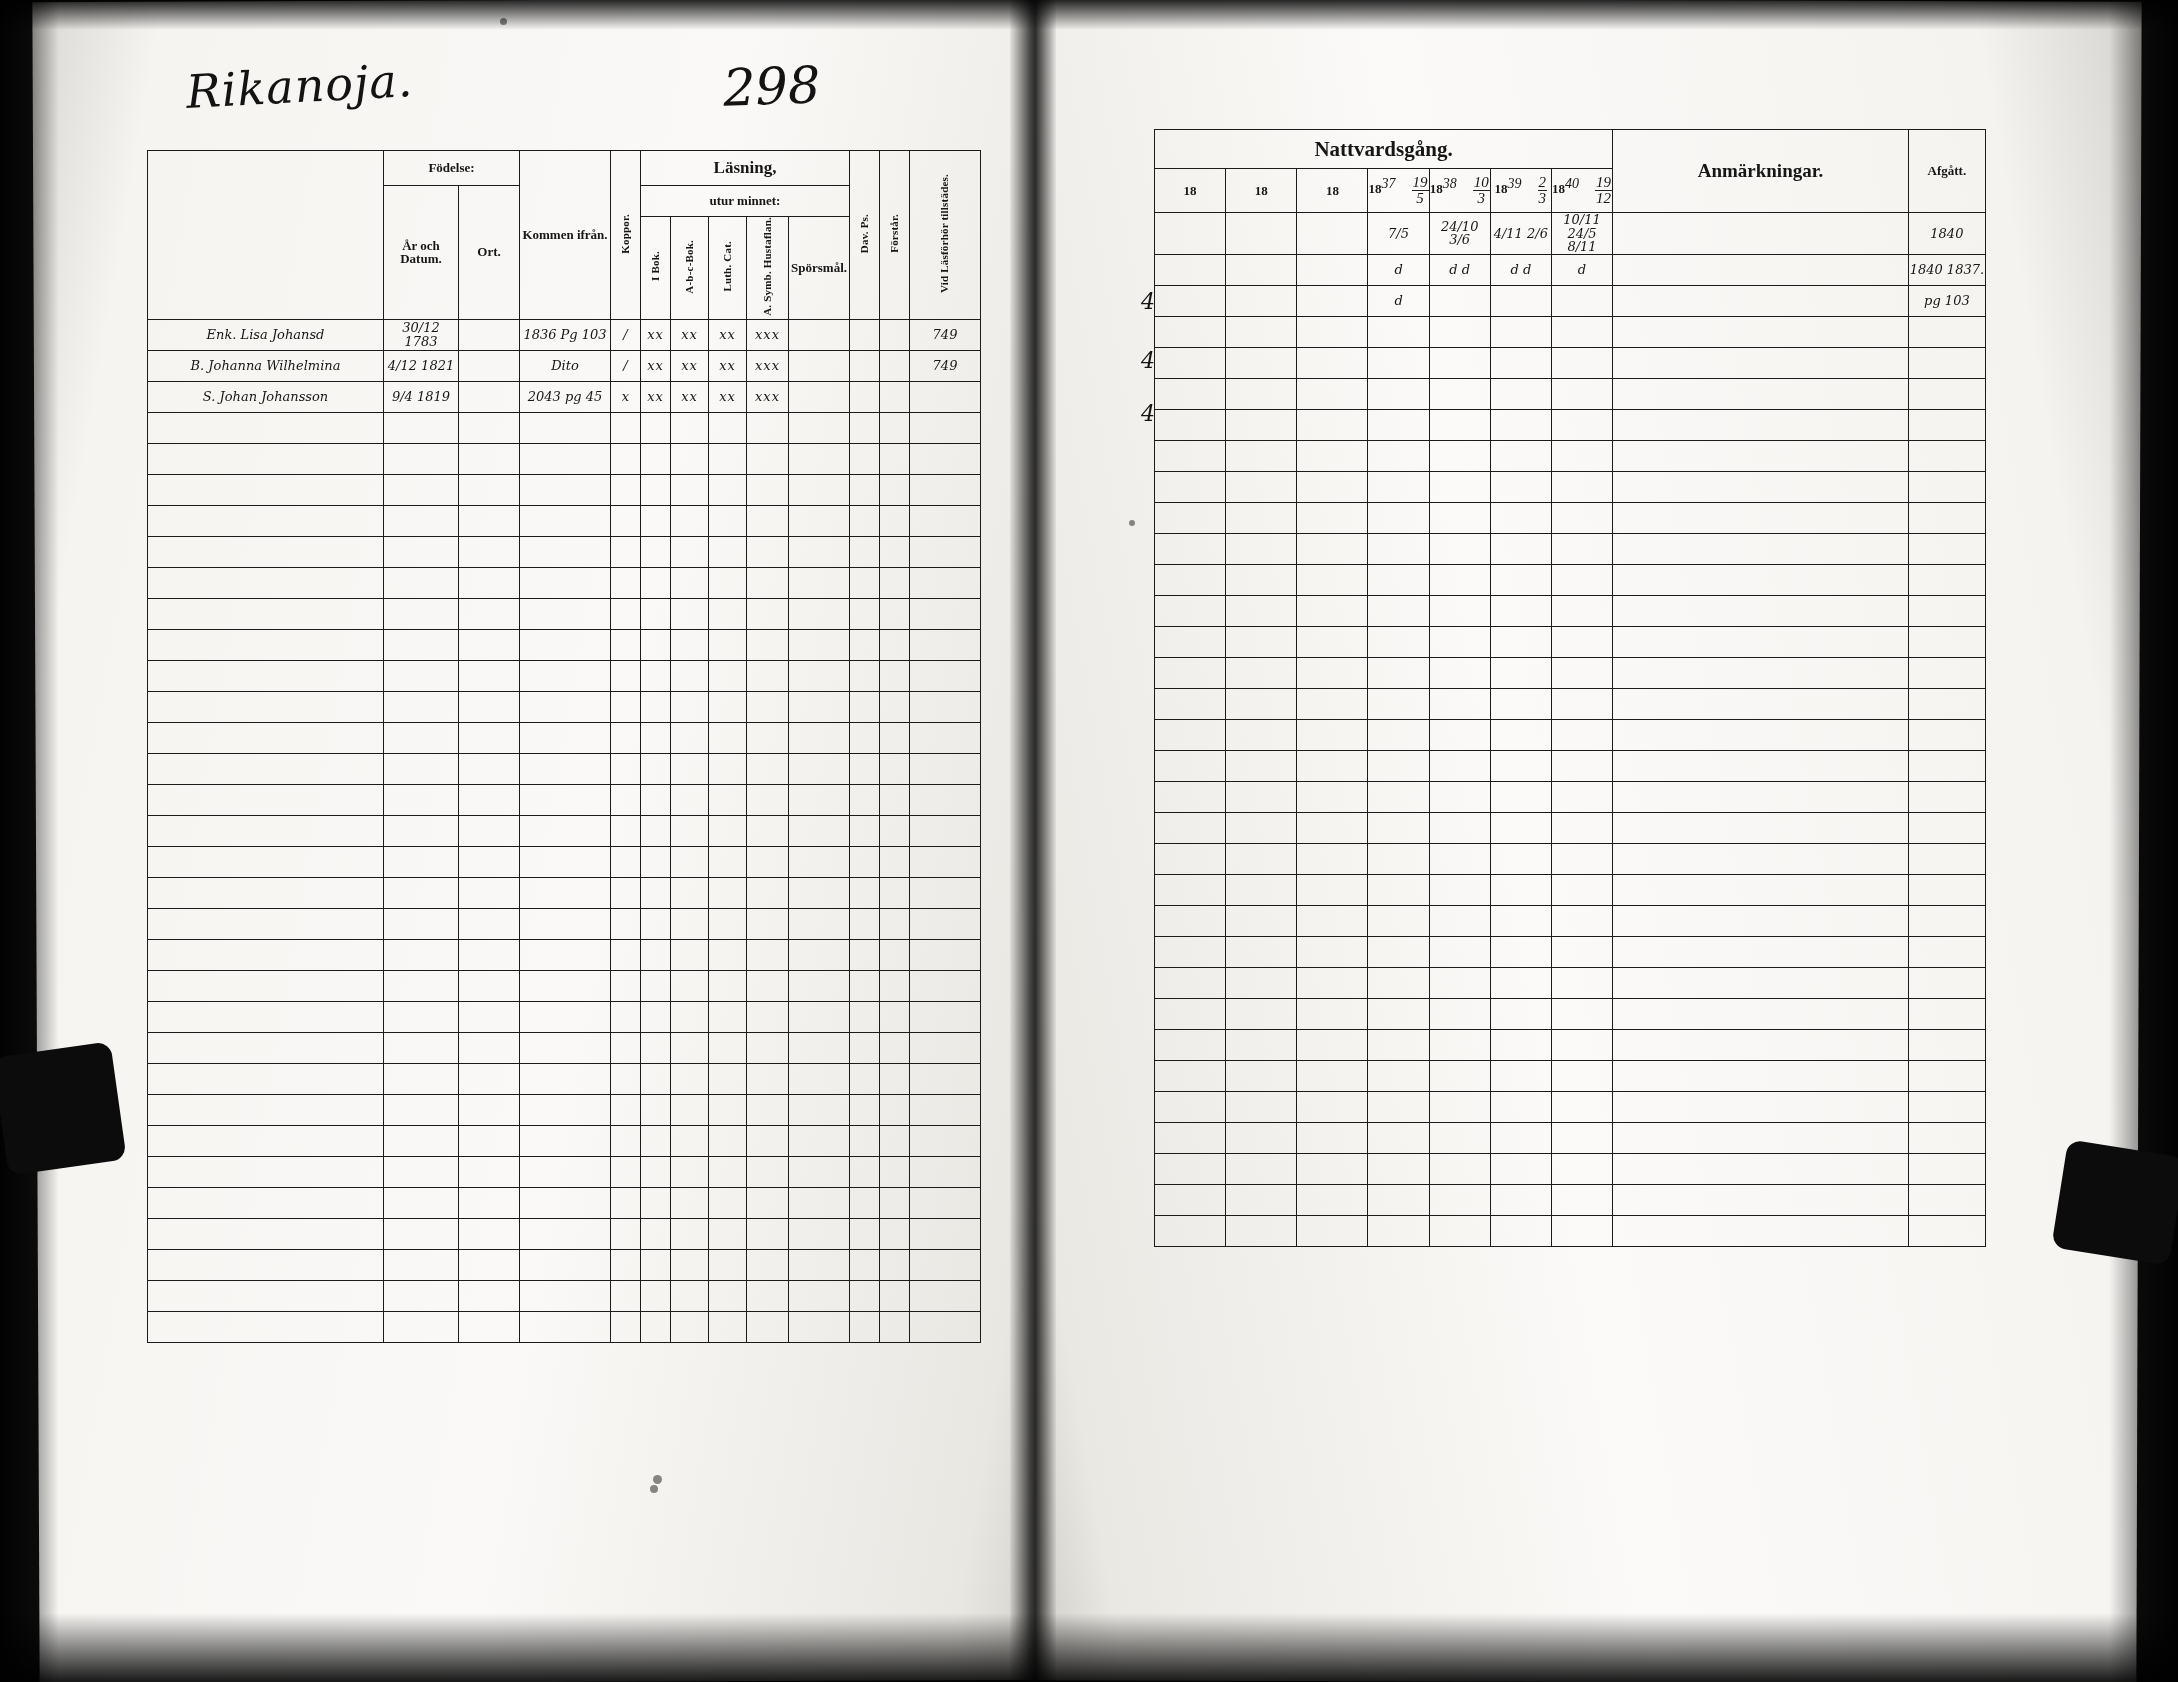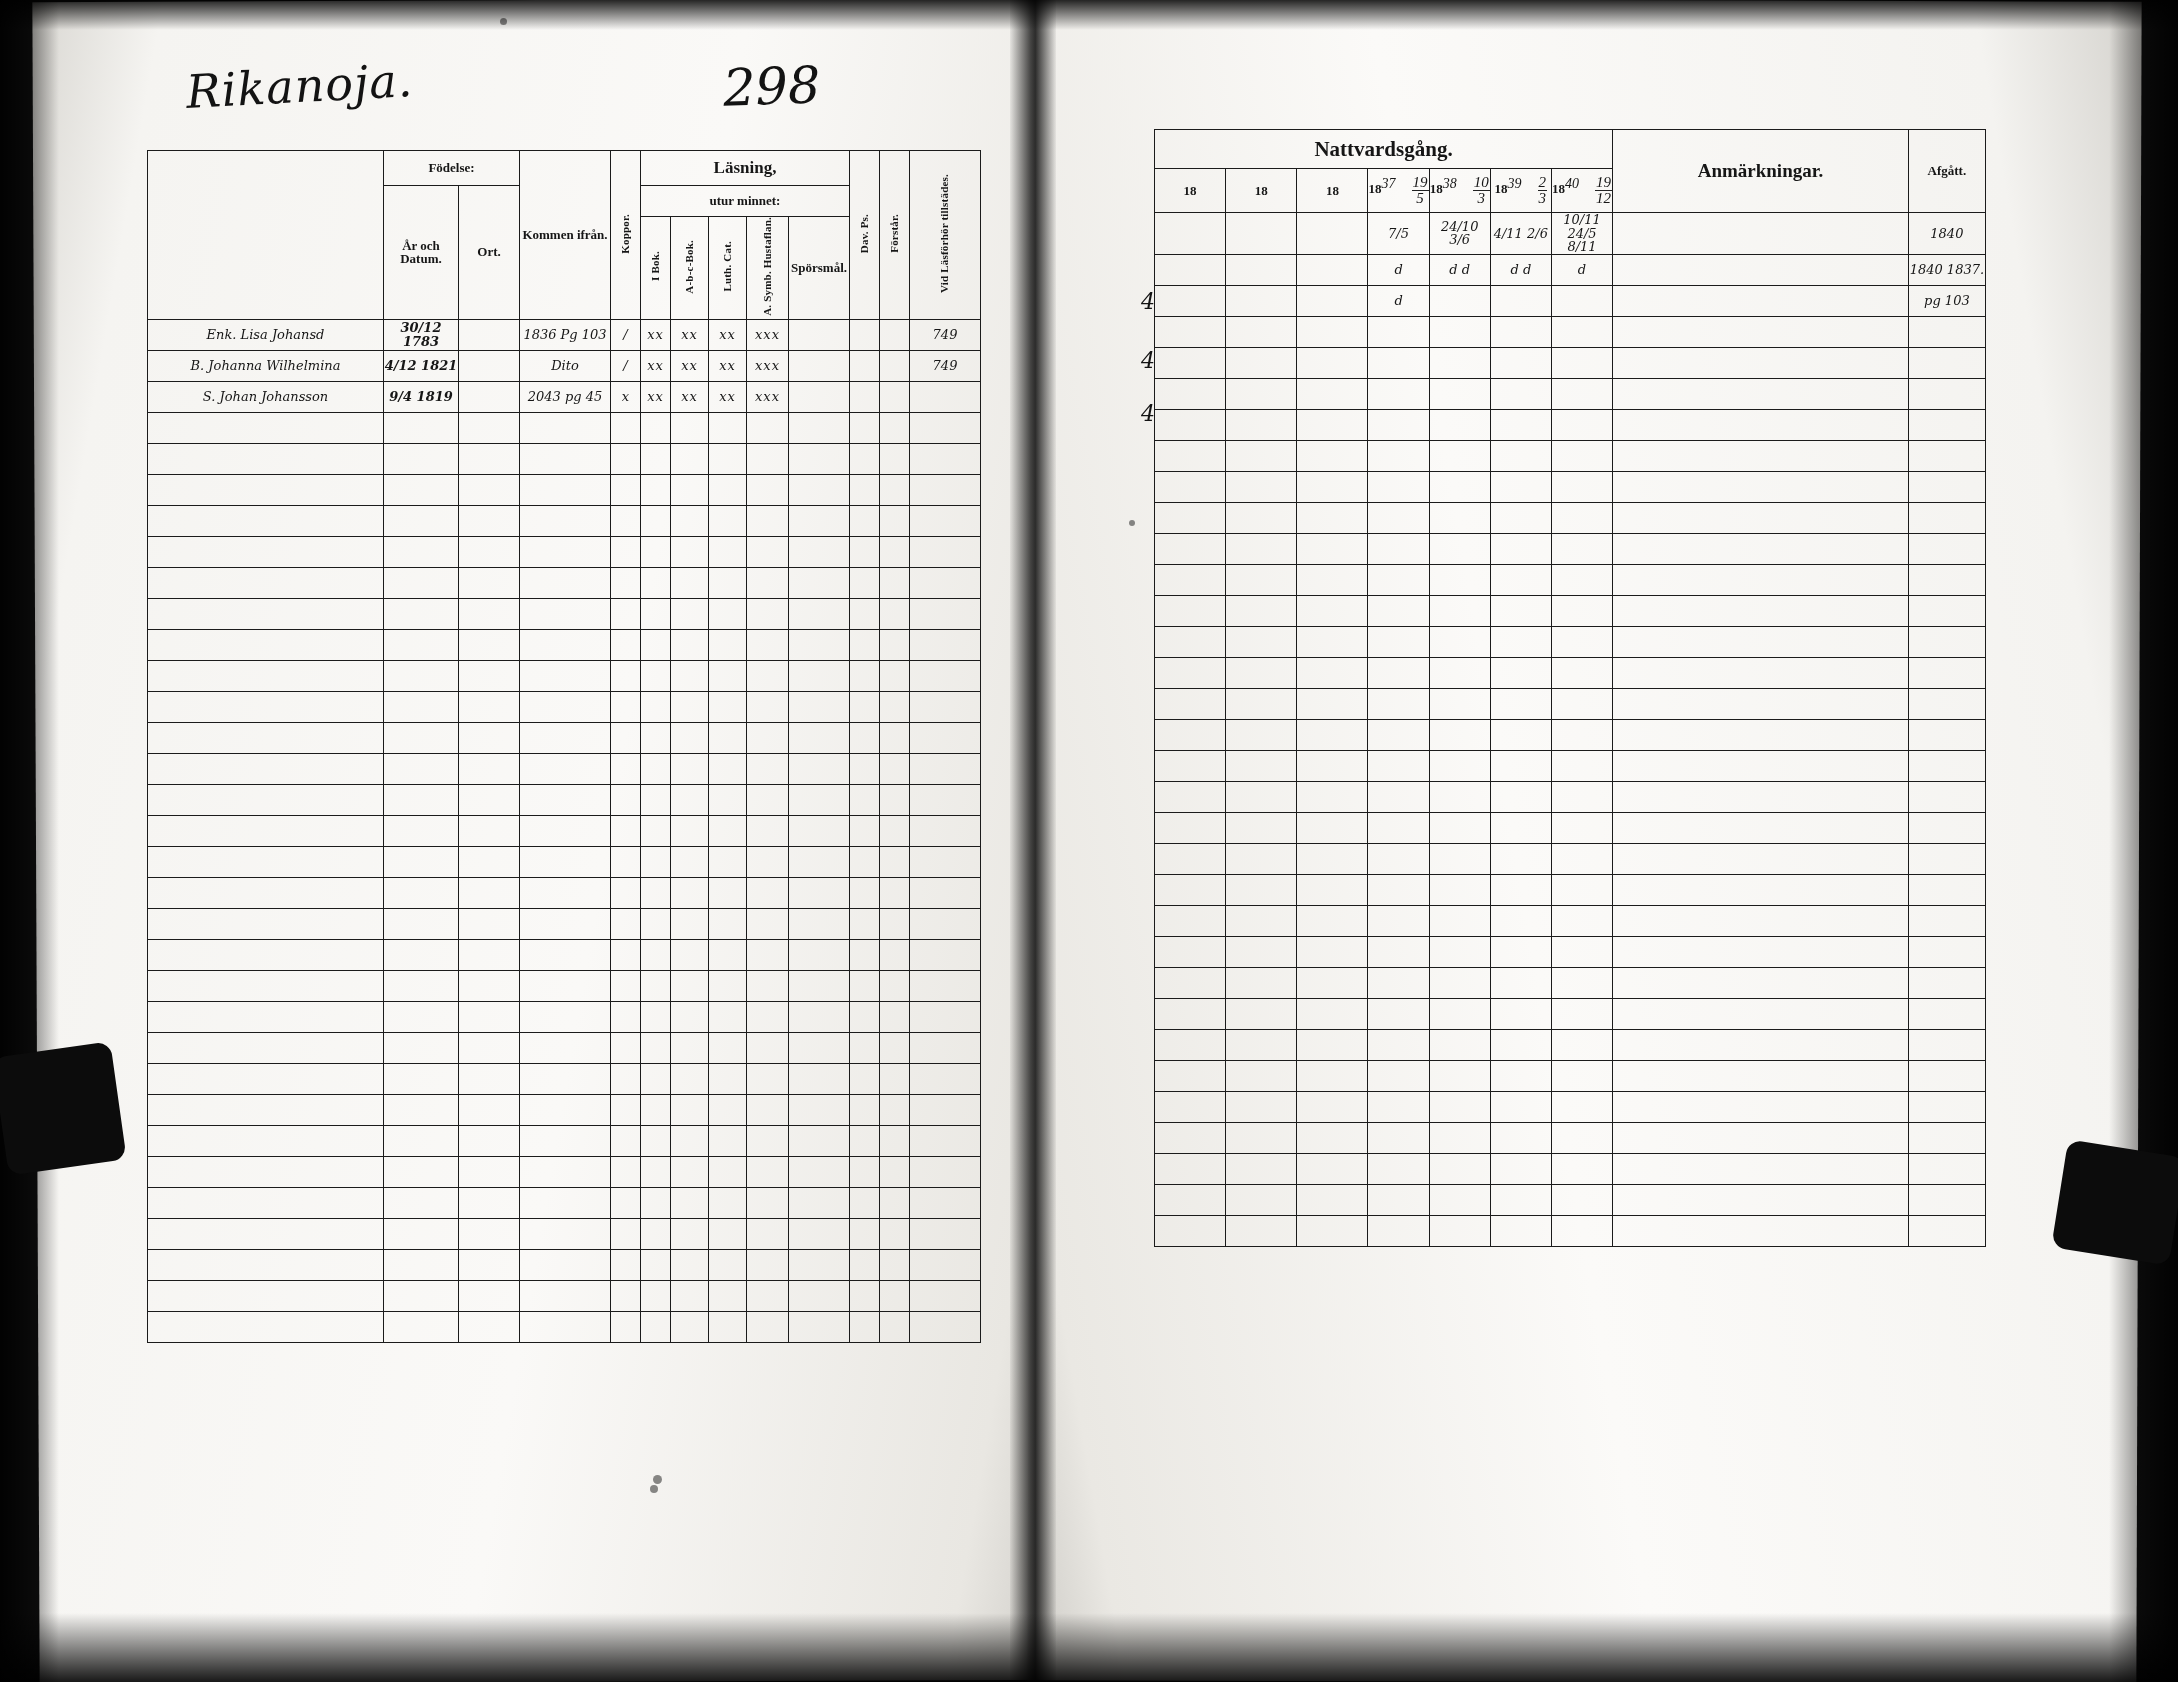--- a/index.html
+++ b/index.html
@@ -112,21 +112,21 @@
   #left-table .hdr-tall { height: 34px; }
 
   .vert {
     writing-mode: vertical-rl;
     transform: rotate(180deg);
     white-space: nowrap;
     font-size: 11px;
     font-weight: bold;
     letter-spacing: 0.2px;
   }
-  .small { font-size: 11px; font-weight: bold; }
+  .small { font-size: 11px; }
   .xsmall { font-size: 10px; }
 
   .rowname {
     text-align: left;
     padding-left: 8px;
     font-size: 16px;
   }
   .mark {
     font-size: 15px;
     letter-spacing: 1px;

